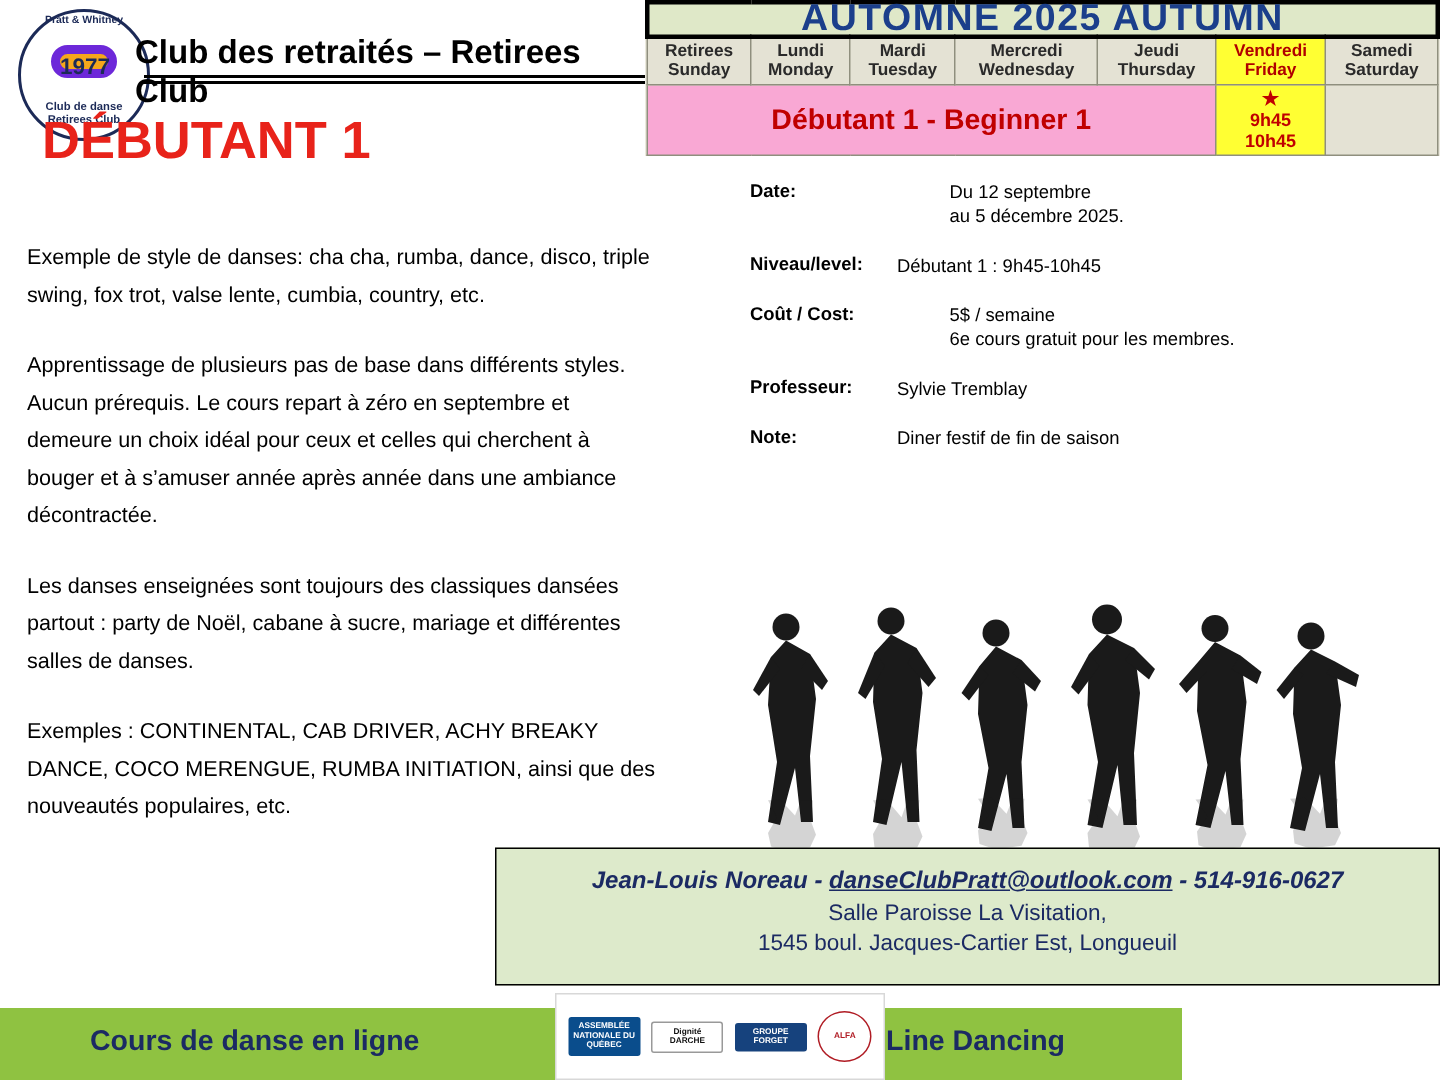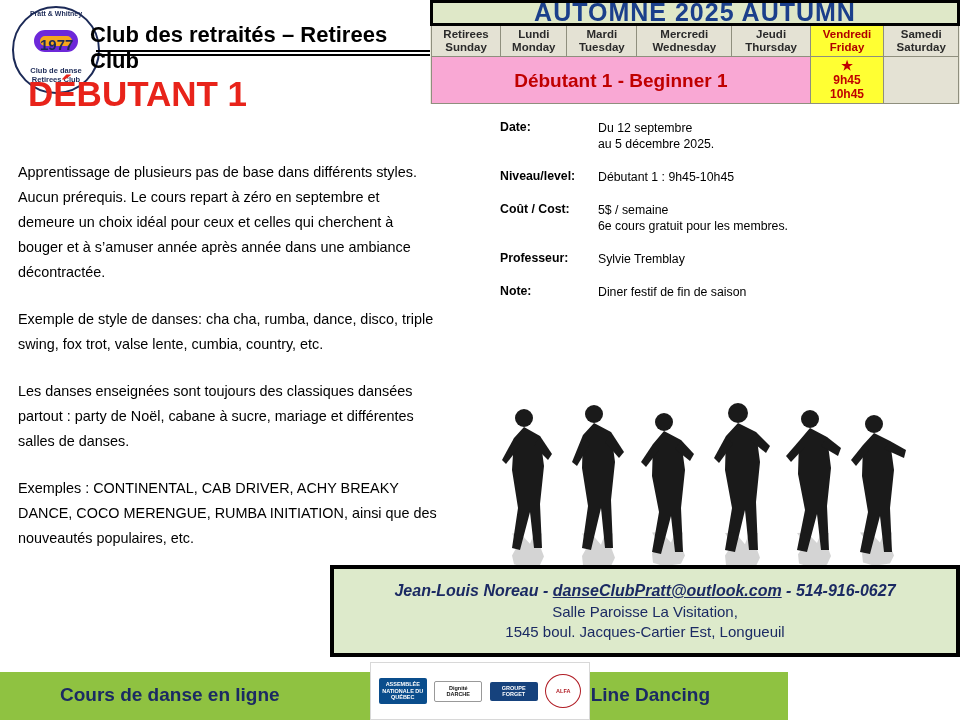--- a/index.html
+++ b/index.html
@@ -160,36 +160,36 @@
   .details {
     position: absolute;
     left: 500px; top: 120px;
     width: 430px;
     font-size: 12.3px;
     color: #000;
   }
   .drow { display: flex; margin-bottom: 17px; }
   .dlabel { width: 98px; font-weight: bold; flex: 0 0 98px; }
   .dvalue { flex: 1; line-height: 16px; }
-  .dvalue .sub { display: block; }
+  .dvalue .sub { display: block; margin-left: 35px; }
 
   
   .dancers {
     position: absolute;
     left: 490px; top: 400px;
     width: 430px; height: 175px;
   }
 
   
   .contact {
     position: absolute;
     left: 330px; top: 565px;
     width: 630px; height: 92px;
     background: #ddeacb;
-    border: 4px solid #000000;
+    border: 1px solid #000000;
     text-align: center;
     padding-top: 13px;
   }
   .contact-line1 {
     font-size: 16px;
     font-weight: bold;
     font-style: italic;
     color: #1b2a63;
   }
   .contact-line1 .mail {
@@ -290,22 +290,22 @@
         <span>10h45</span>
       </td>
       <td class="blank"></td>
     </tr>
   </tbody>
     </table>
 
   <div class="headline">DÉBUTANT 1</div>
 
   <div class="body-left">
+    <p>Exemple de style de danses: cha cha, rumba, dance, disco, triple swing, fox trot, valse lente, cumbia, country, etc.</p>
     <p>Apprentissage de plusieurs pas de base dans différents styles. Aucun prérequis. Le cours repart à zéro en septembre et demeure un choix idéal pour ceux et celles qui cherchent à bouger et à s’amuser année après année dans une ambiance décontractée.</p>
-    <p>Exemple de style de danses: cha cha, rumba, dance, disco, triple swing, fox trot, valse lente, cumbia, country, etc.</p>
     <p>Les danses enseignées sont toujours des classiques dansées partout : party de Noël, cabane à sucre, mariage et différentes salles de danses.</p>
     <p>Exemples : CONTINENTAL, CAB DRIVER, ACHY BREAKY DANCE, COCO MERENGUE, RUMBA INITIATION, ainsi que des nouveautés populaires, etc.</p>
   </div>
 
   <div class="details">
     <div class="drow">
       <div class="dlabel">Date:</div>
       <div class="dvalue">
         <span class="sub">Du 12 septembre</span>
         <span class="sub">au 5 décembre 2025.</span>

